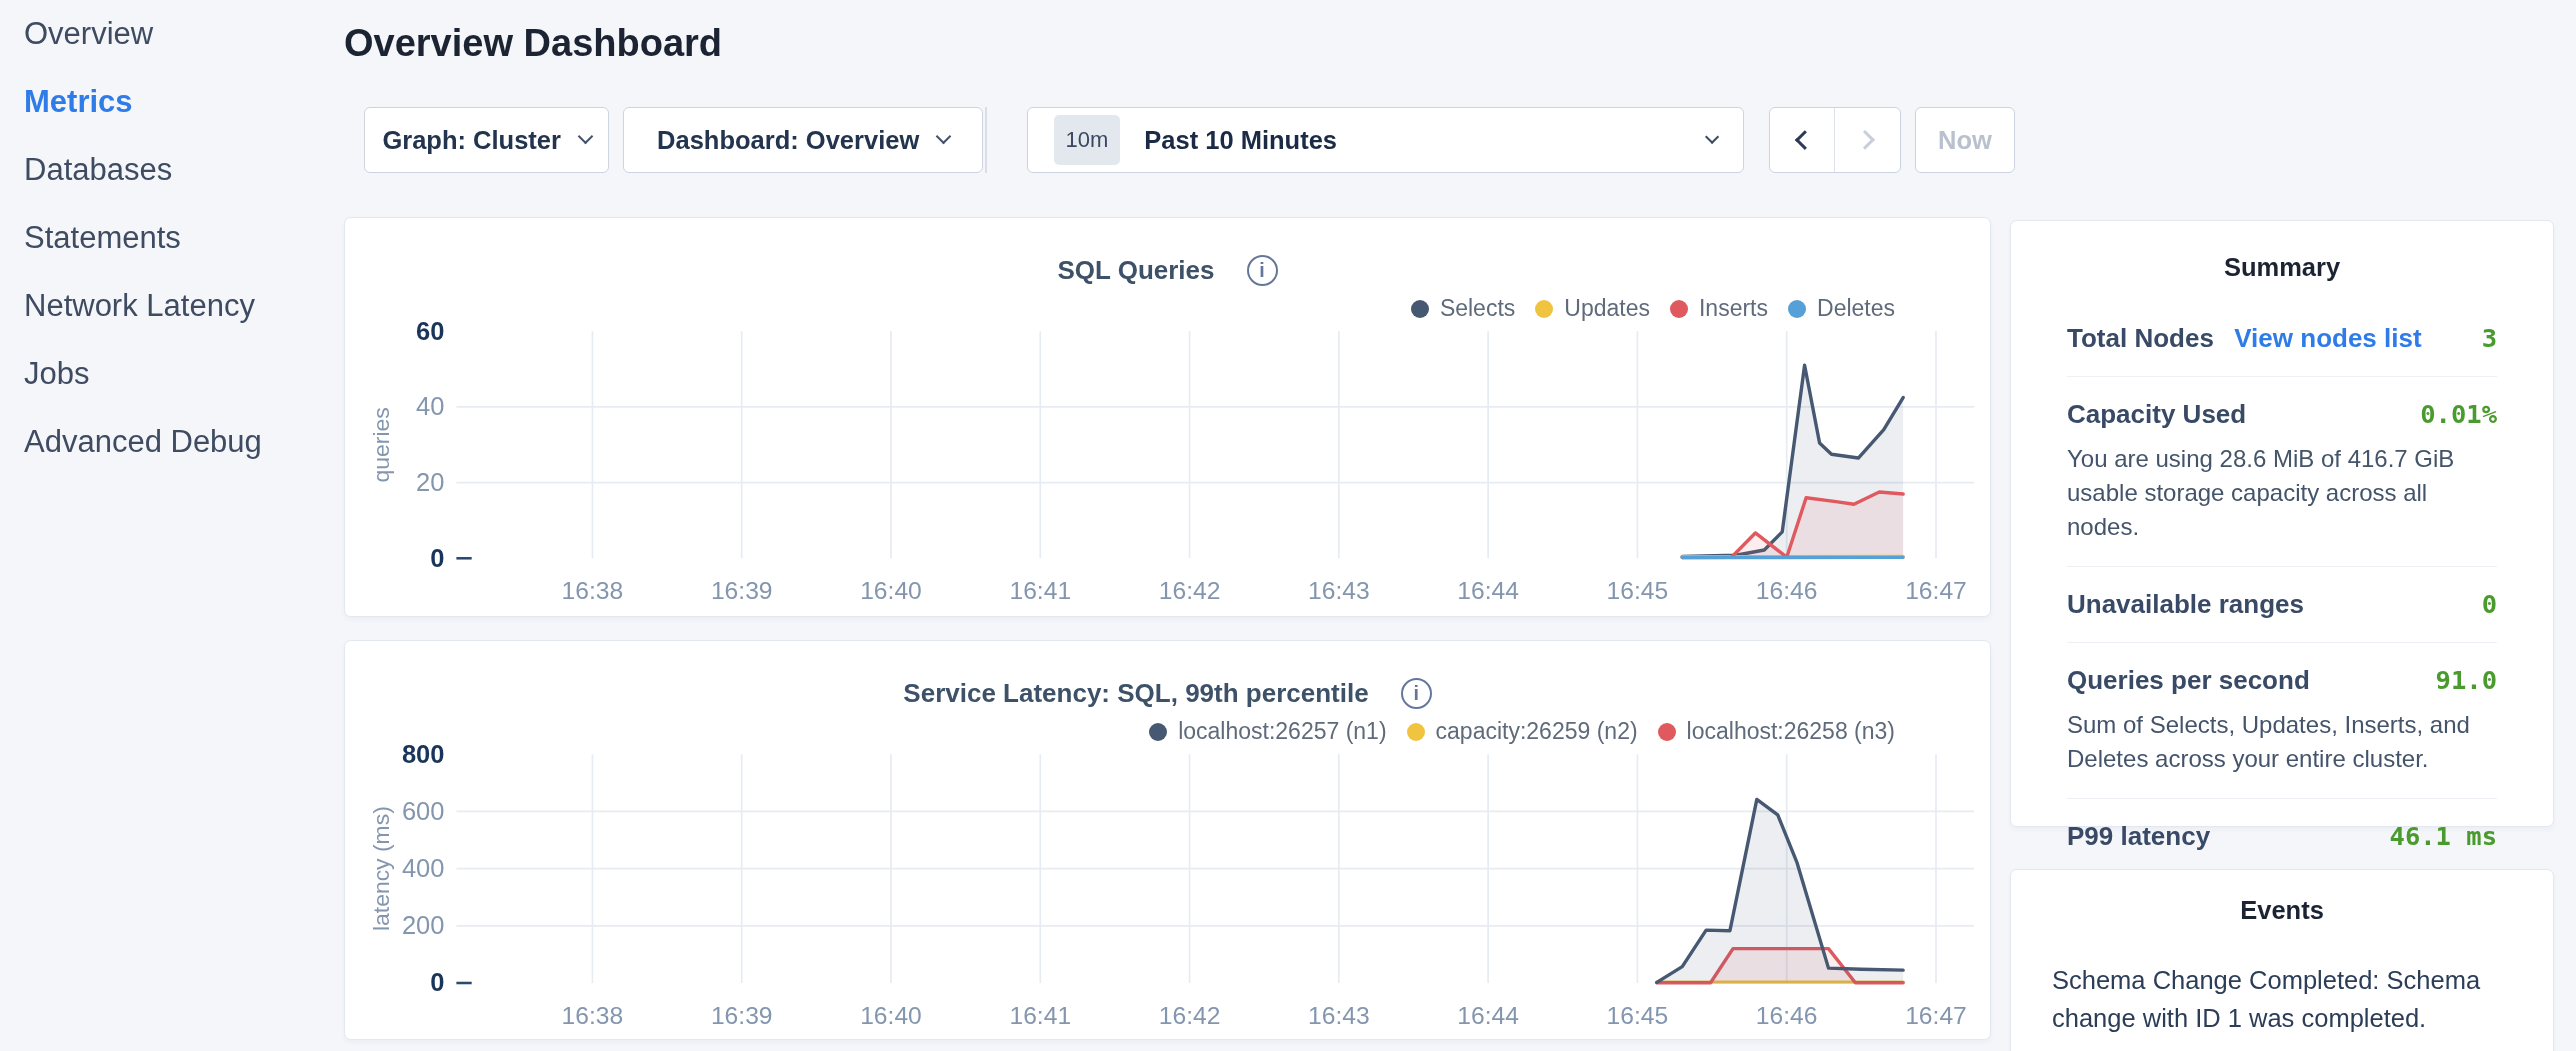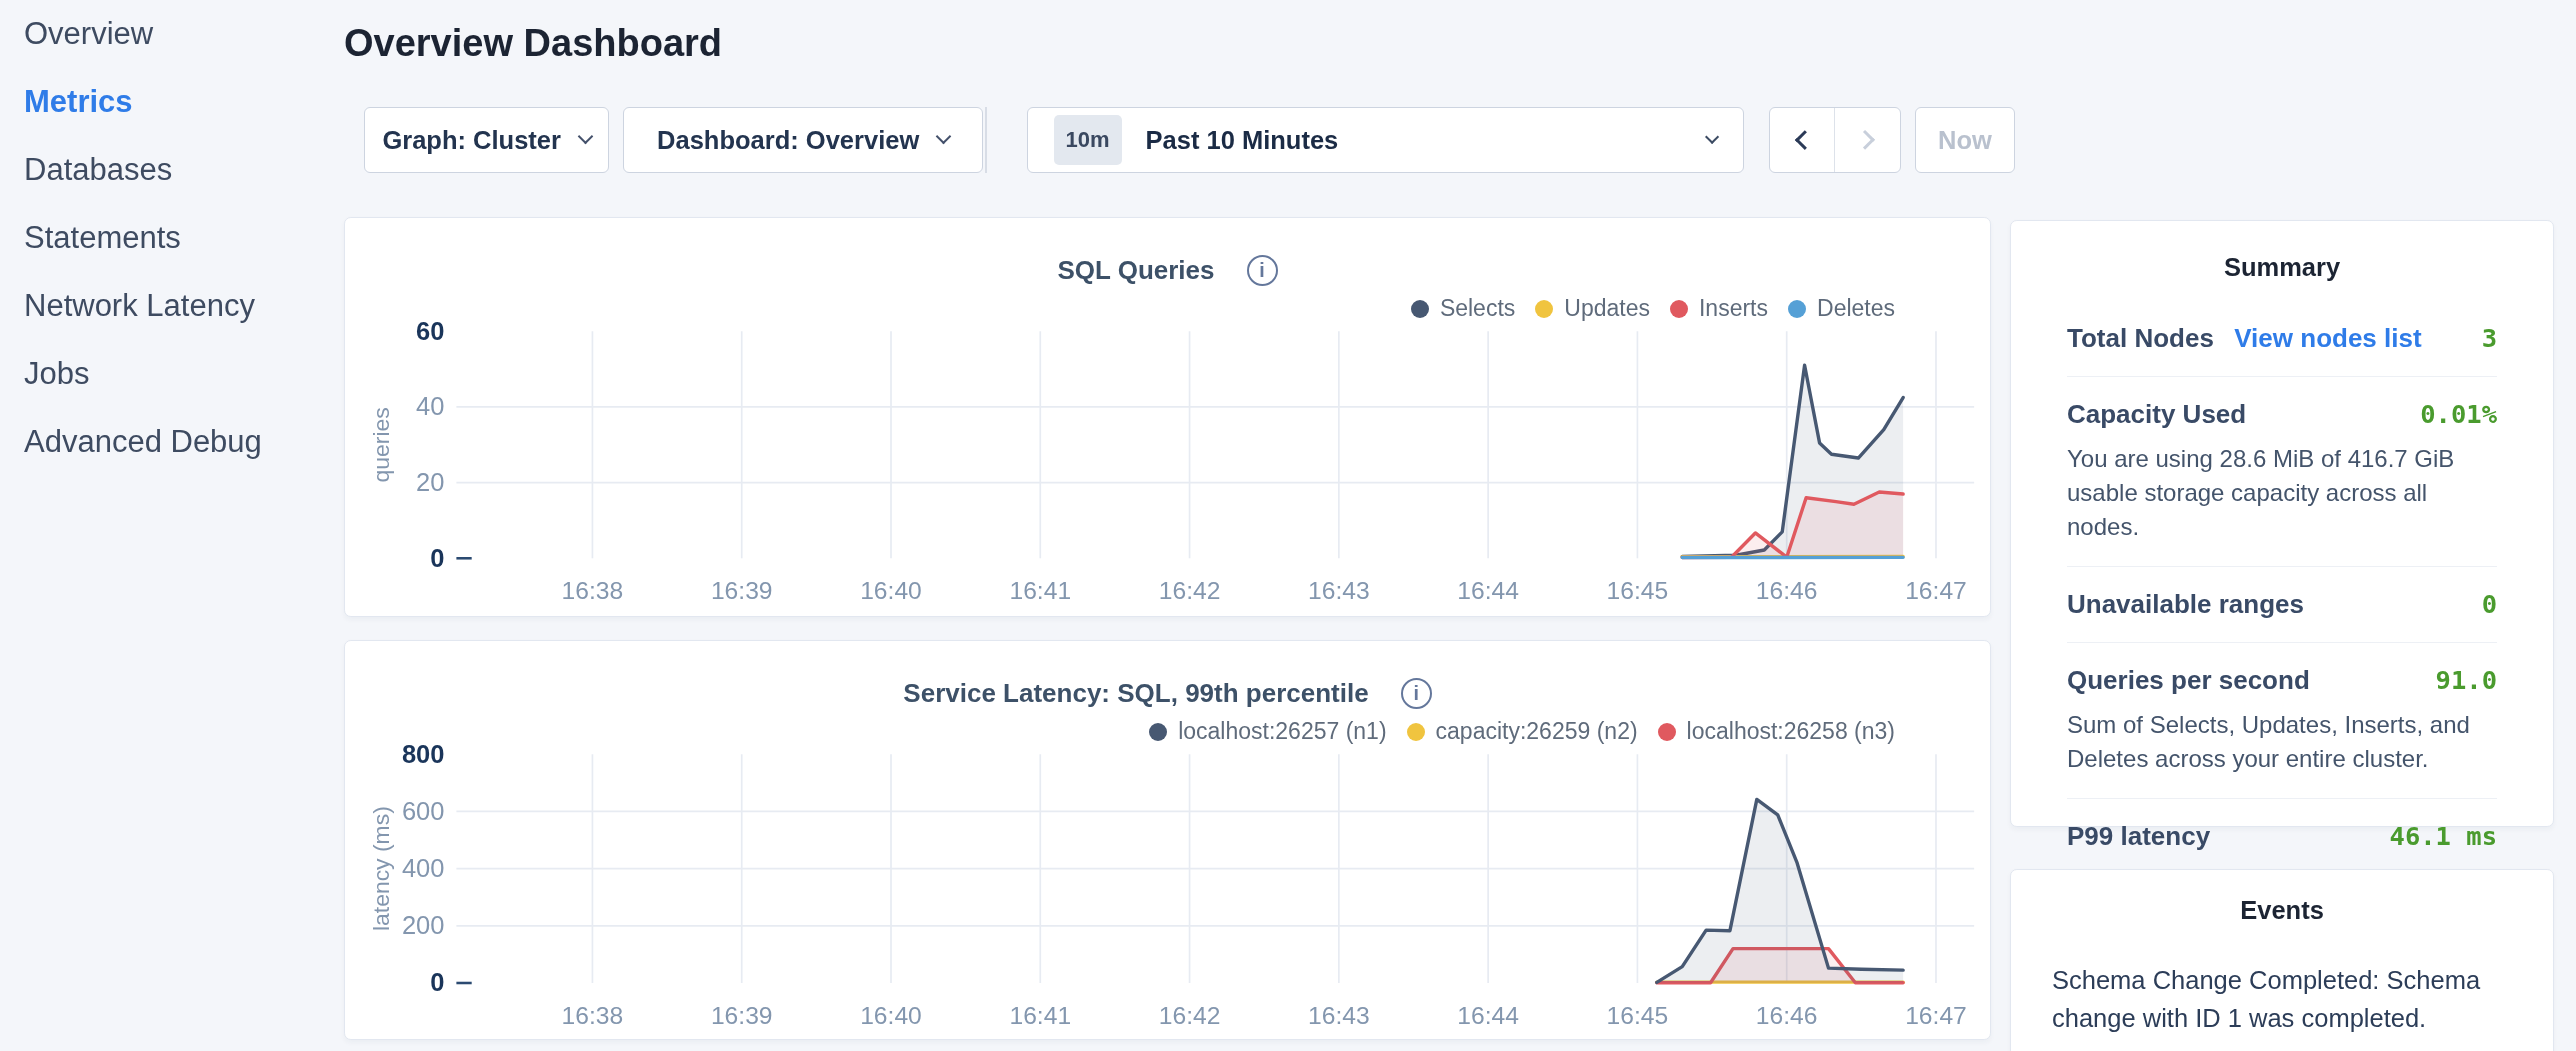--- a/index.html
+++ b/index.html
@@ -23,21 +23,21 @@
     position:absolute; top:107px; height:66px; background:#fff;
     border:1.7px solid #cdd4e0; border-radius:6px;
     display:flex; align-items:center; justify-content:center;
     font-size:25.5px; font-weight:700; color:#23344f; cursor:pointer;
   }
   .chev { width:11px; height:11px; border-right:2.6px solid #44516b; border-bottom:2.6px solid #44516b;
           transform:rotate(45deg); margin-top:-6.8px; }
   .dd-gap { margin-left:18.7px; }
   .v-divider { position:absolute; left:985px; top:107px; width:1.7px; height:66px; background:#d8dde6; }
   .time-box { left:1027px; width:717px; justify-content:flex-start; padding:0 25.5px; }
-  .time-badge { background:#e3e8ef; border-radius:5.1px; padding:12px 12px; font-size:22px; font-weight:700; color:#3a4860; }
+  .time-badge { background:#e3e8ef; border-radius:5.1px; padding:12px 12px; font-size:22px; font-weight:400; color:#3a4860; }
   .time-label { margin-left:24px; font-size:25.5px; font-weight:700; color:#1b2b45; }
   .time-caret { margin-left:auto; width:10.2px; height:10.2px; border-right:2.1px solid #3c4b63; border-bottom:2.1px solid #3c4b63; transform:rotate(45deg); margin-top:-5.1px; }
   .arrow-group { left:1769px; width:132px; padding:0; }
   .arrow-cell { width:50%; height:100%; display:flex; align-items:center; justify-content:center; cursor:pointer; }
   .arrow-cell:first-child { border-right:1.7px solid #dde2ea; }
   .chev-left  { width:13.6px; height:13.6px; border-left:3.4px solid #2b3a57; border-bottom:3.4px solid #2b3a57; transform:rotate(45deg); margin-left:5.1px;}
   .chev-right { width:13.6px; height:13.6px; border-right:3.4px solid #c8cfdb; border-bottom:3.4px solid #c8cfdb; transform:rotate(-45deg); margin-right:5.1px;}
   .now-btn { left:1915px; width:100px; color:#b9c1ce; cursor:default; }
   
   .card { position:absolute; background:#fff; border:0.9px solid #e2e7f0; border-radius:6.8px;

